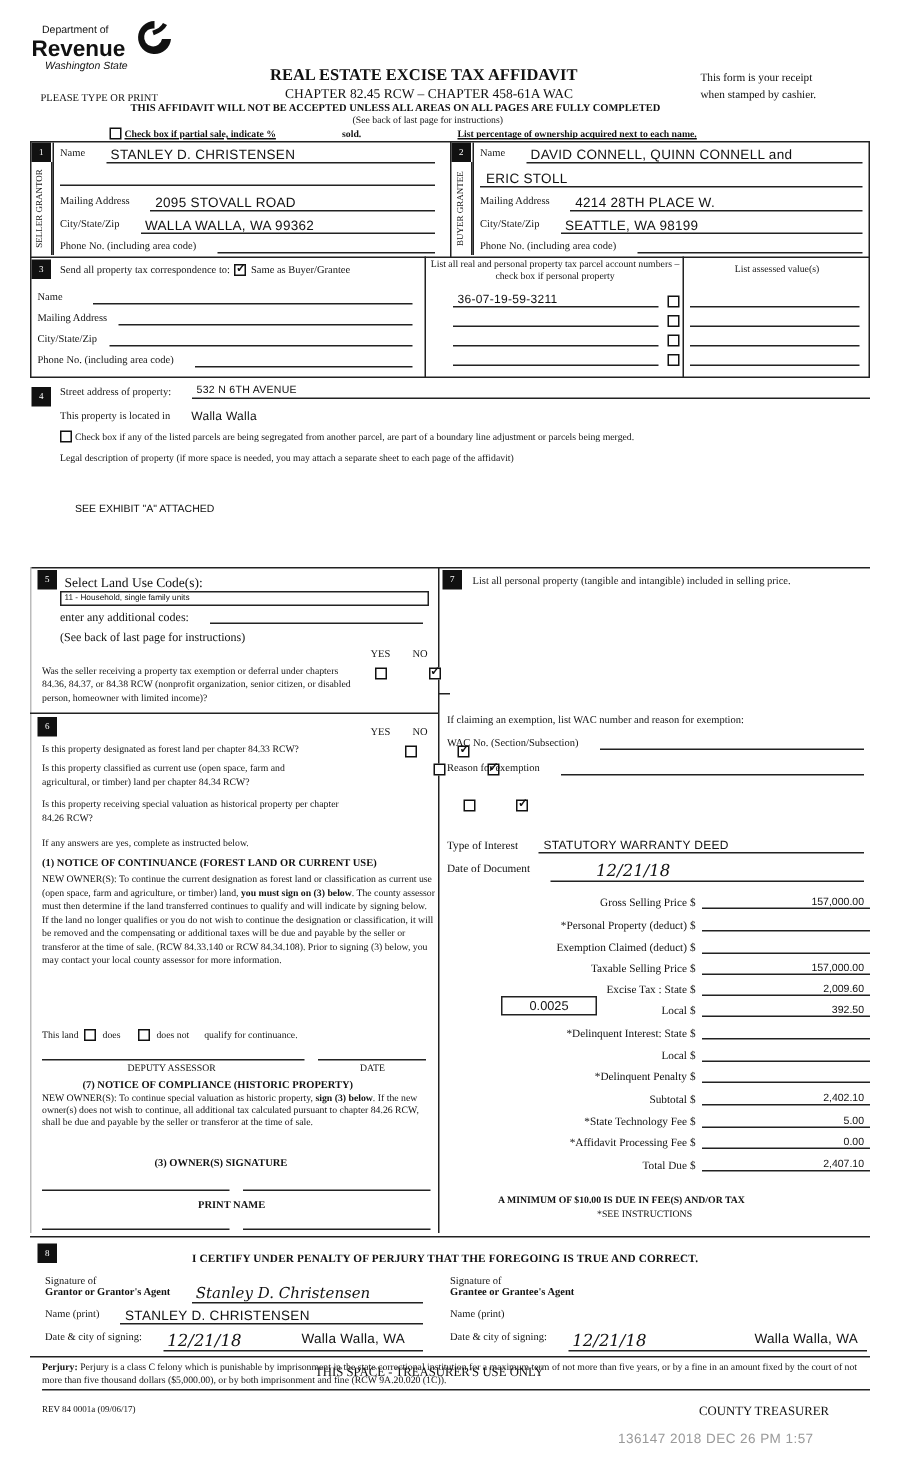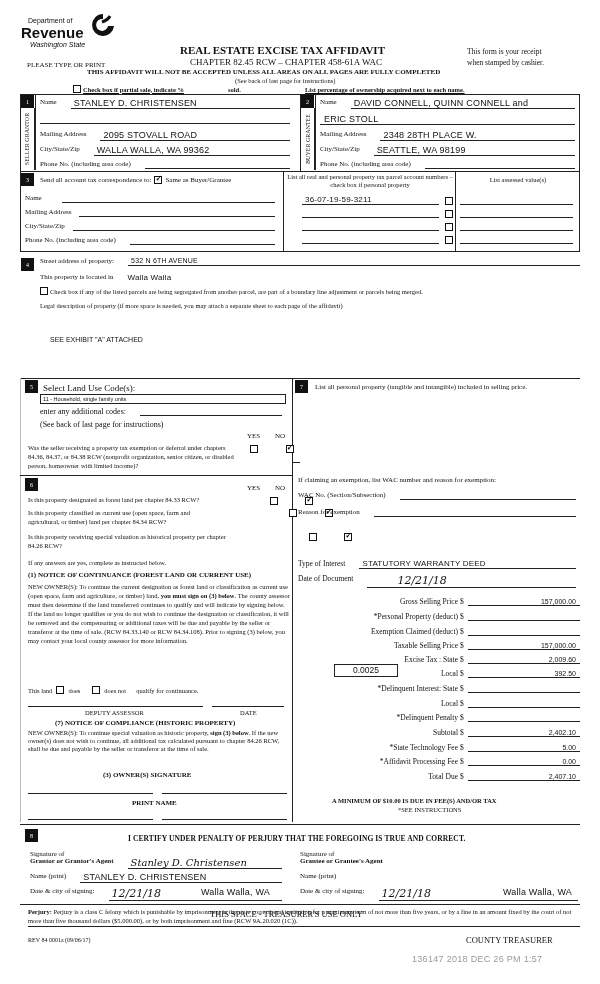--- a/index.html
+++ b/index.html
@@ -91,36 +91,36 @@
 <div class="abs" style="left:315px;top:95px;height:75px;border-left:1px solid #222"></div>
 <div class="abs row" style="left:320px;top:98px;width:255px">
   <span class="lbl">Name</span>
   <span class="uline fill">DAVID CONNELL, QUINN CONNELL and</span>
 </div>
 <div class="abs" style="left:320px;top:114px;width:255px">
     <div class="line fill" style="padding-left:4px">ERIC STOLL</div>
   </div>
 <div class="abs row" style="left:320px;top:130px;width:255px">
   <span class="lbl">Mailing Address</span>
-  <span class="uline fill">2348 28TH PLACE W.</span>
+  <span class="uline fill">4214 28TH PLACE W.</span>
 </div>
 <div class="abs row" style="left:320px;top:145px;width:255px">
   <span class="lbl">City/State/Zip</span>
   <span class="uline fill">SEATTLE, WA  98199</span>
 </div>
 <div class="abs row" style="left:320px;top:160px;width:255px">
   <span class="lbl">Phone No. (including area code)</span>
   <span class="uline"></span>
 </div>
 
 
 <div class="abs" style="left:20px;top:171px;width:560px;border-top:1px solid #222"></div>
 <div class="num" style="left:21px;top:173px">3</div>
 <div class="abs" style="left:40px;top:176px;display:flex;align-items:center;gap:3px">
-  <span>Send all account tax correspondence to:</span>
+  <span>Send all property tax correspondence to:</span>
   <span class="cb checked"></span>
   <span>Same as Buyer/Grantee</span>
 </div>
 <div class="abs row" style="left:25px;top:194px;width:250px">
     <span class="lbl">Name</span>
     <span class="uline" style="margin-left:20px"></span>
   </div>
 <div class="abs row" style="left:25px;top:208px;width:250px">
     <span class="lbl">Mailing Address</span>
     <span class="uline" style="margin-left:8px"></span>

